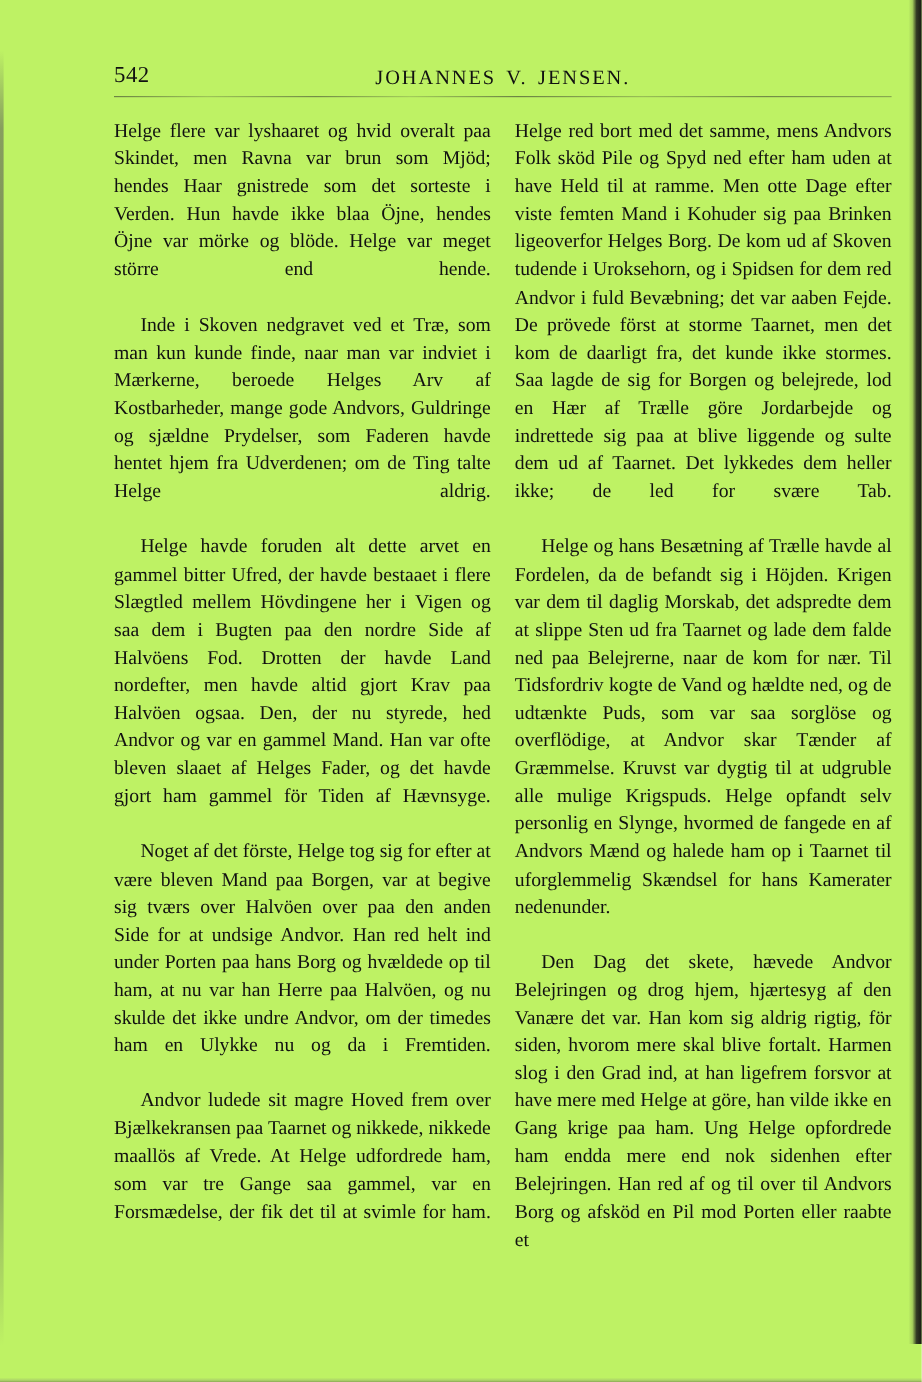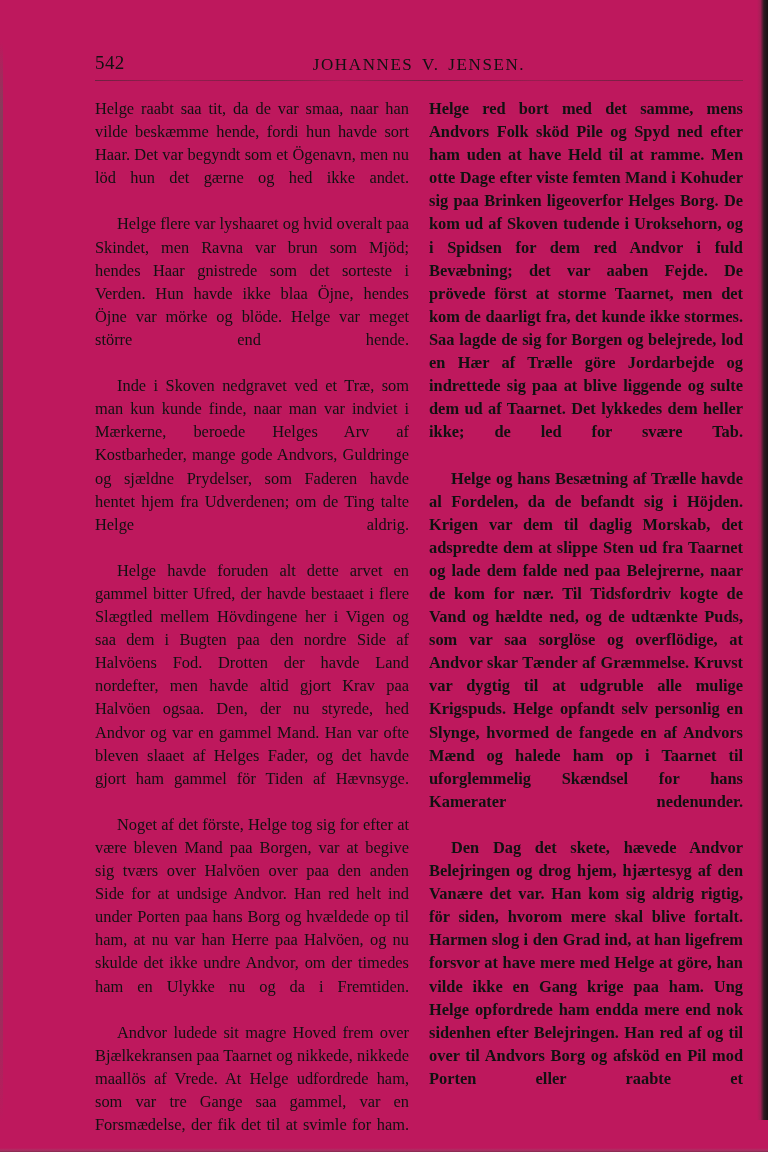--- a/index.html
+++ b/index.html
@@ -14,21 +14,21 @@
     position: relative;
     overflow: hidden;
     font-family: "Liberation Serif", "DejaVu Serif", serif;
     color: #111111;
   }
 
   
   #page {
     position: absolute;
     inset: 0;
-    background: #be185d;
+    background: #bef264;
   }
 
   
   .scan-edge-left {
     position: absolute;
     left: 0; top: 42px;
     width: 3px; height: 1080px;
     background: linear-gradient(to bottom,
         rgba(120,120,120,0) 0%,
         rgba(90,90,90,0.55) 6%,
@@ -107,21 +107,21 @@
     left: 95px;
     top: 97px;
     width: 648px;
   }
   .column {
     position: absolute;
     top: 0;
     width: 314px;
   }
   #column-left  { left: 0; }
-  #column-right { left: 334px; font-weight: bold; }
+  #column-right { left: 334px; }
 
   .para {
     margin: 0;
     text-align: justify;
     text-justify: inter-word;
     font-size: 16.4px;
     line-height: 23.1px;
     text-indent: 22px;
     hyphens: none;
     -webkit-hyphens: none;
@@ -150,21 +150,20 @@
 
   <div id="running-head">
     <span class="folio">542</span>
     <span class="head-title">JOHANNES V. JENSEN.</span>
   </div>
   <div id="head-rule"></div>
 
   <div id="columns">
 
     <div class="column" id="column-left">
-      <p class="para">Helge raabt saa tit, da de var smaa, naar han vilde beskæmme hende, fordi hun havde sort Haar. Det var begyndt som et Ögenavn, men nu löd hun det gærne og hed ikke andet.</p>
       <p class="para">Helge flere var lyshaaret og hvid overalt paa Skindet, men Ravna var brun som Mjöd; hendes Haar gnistrede som det sorteste i Verden. Hun havde ikke blaa Öjne, hendes Öjne var mörke og blöde. Helge var meget större end hende.</p>
       <p class="para">Inde i Skoven nedgravet ved et Træ, som man kun kunde finde, naar man var indviet i Mærkerne, beroede Helges Arv af Kostbarheder, mange gode Andvors, Guldringe og sjældne Prydelser, som Faderen havde hentet hjem fra Udverdenen; om de Ting talte Helge aldrig.</p>
       <p class="para">Helge havde foruden alt dette arvet en gammel bitter Ufred, der havde bestaaet i flere Slægtled mellem Hövdingene her i Vigen og saa dem i Bugten paa den nordre Side af Halvöens Fod. Drotten der havde Land nordefter, men havde altid gjort Krav paa Halvöen ogsaa. Den, der nu styrede, hed Andvor og var en gammel Mand. Han var ofte bleven slaaet af Helges Fader, og det havde gjort ham gammel för Tiden af Hævnsyge.</p>
       <p class="para">Noget af det förste, Helge tog sig for efter at være bleven Mand paa Borgen, var at begive sig tværs over Halvöen over paa den anden Side for at undsige Andvor. Han red helt ind under Porten paa hans Borg og hvældede op til ham, at nu var han Herre paa Halvöen, og nu skulde det ikke undre Andvor, om der timedes ham en Ulykke nu og da i Fremtiden.</p>
       <p class="para">Andvor ludede sit magre Hoved frem over Bjælkekransen paa Taarnet og nikkede, nikkede maallös af Vrede. At Helge udfordrede ham, som var tre Gange saa gammel, var en Forsmædelse, der fik det til at svimle for ham.</p>
     </div>
 
     <div class="column" id="column-right">
       <p class="para">Helge red bort med det samme, mens Andvors Folk sköd Pile og Spyd ned efter ham uden at have Held til at ramme. Men otte Dage efter viste femten Mand i Kohuder sig paa Brinken ligeoverfor Helges Borg. De kom ud af Skoven tudende i Uroksehorn, og i Spidsen for dem red Andvor i fuld Bevæbning; det var aaben Fejde. De prövede först at storme Taarnet, men det kom de daarligt fra, det kunde ikke stormes. Saa lagde de sig for Borgen og belejrede, lod en Hær af Trælle göre Jordarbejde og indrettede sig paa at blive liggende og sulte dem ud af Taarnet. Det lykkedes dem heller ikke; de led for svære Tab.</p>
       <p class="para">Helge og hans Besætning af Trælle havde al Fordelen, da de befandt sig i Höjden. Krigen var dem til daglig Morskab, det adspredte dem at slippe Sten ud fra Taarnet og lade dem falde ned paa Belejrerne, naar de kom for nær. Til Tidsfordriv kogte de Vand og hældte ned, og de udtænkte Puds, som var saa sorglöse og overflödige, at Andvor skar Tænder af Græmmelse. Kruvst var dygtig til at udgruble alle mulige Krigspuds. Helge opfandt selv personlig en Slynge, hvormed de fangede en af Andvors Mænd og halede ham op i Taarnet til uforglemmelig Skændsel for hans Kamerater nedenunder.</p>

